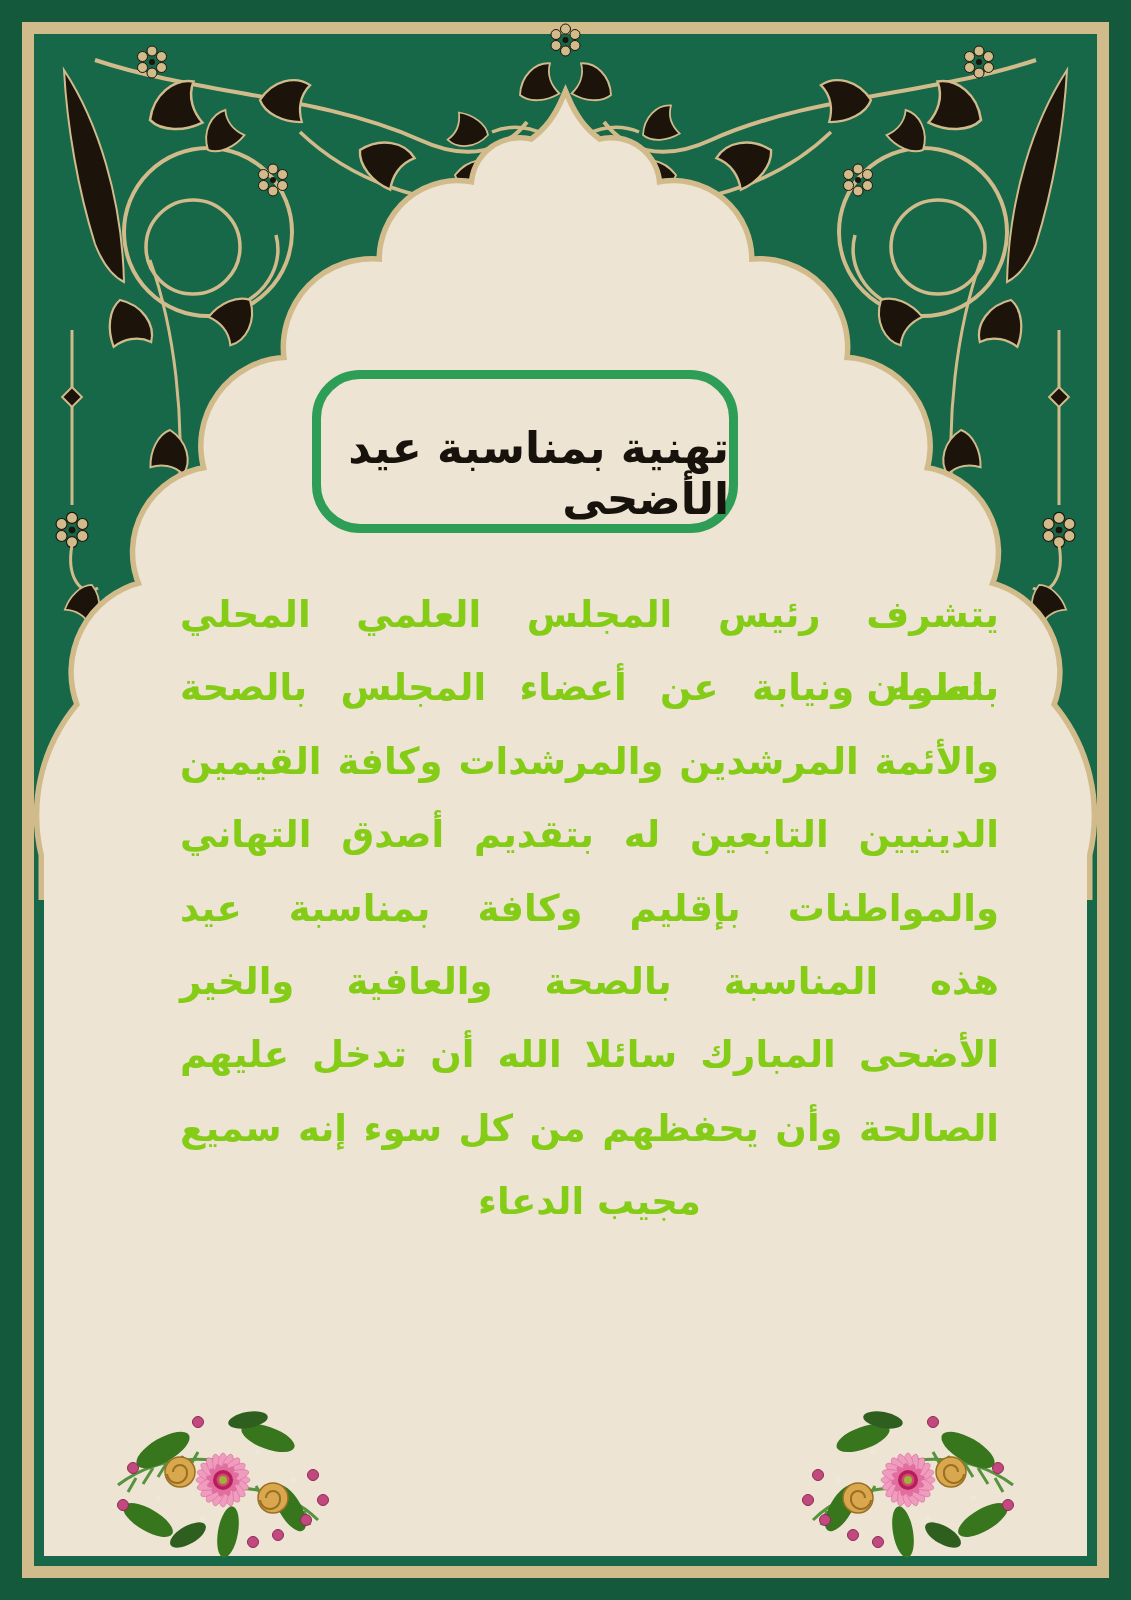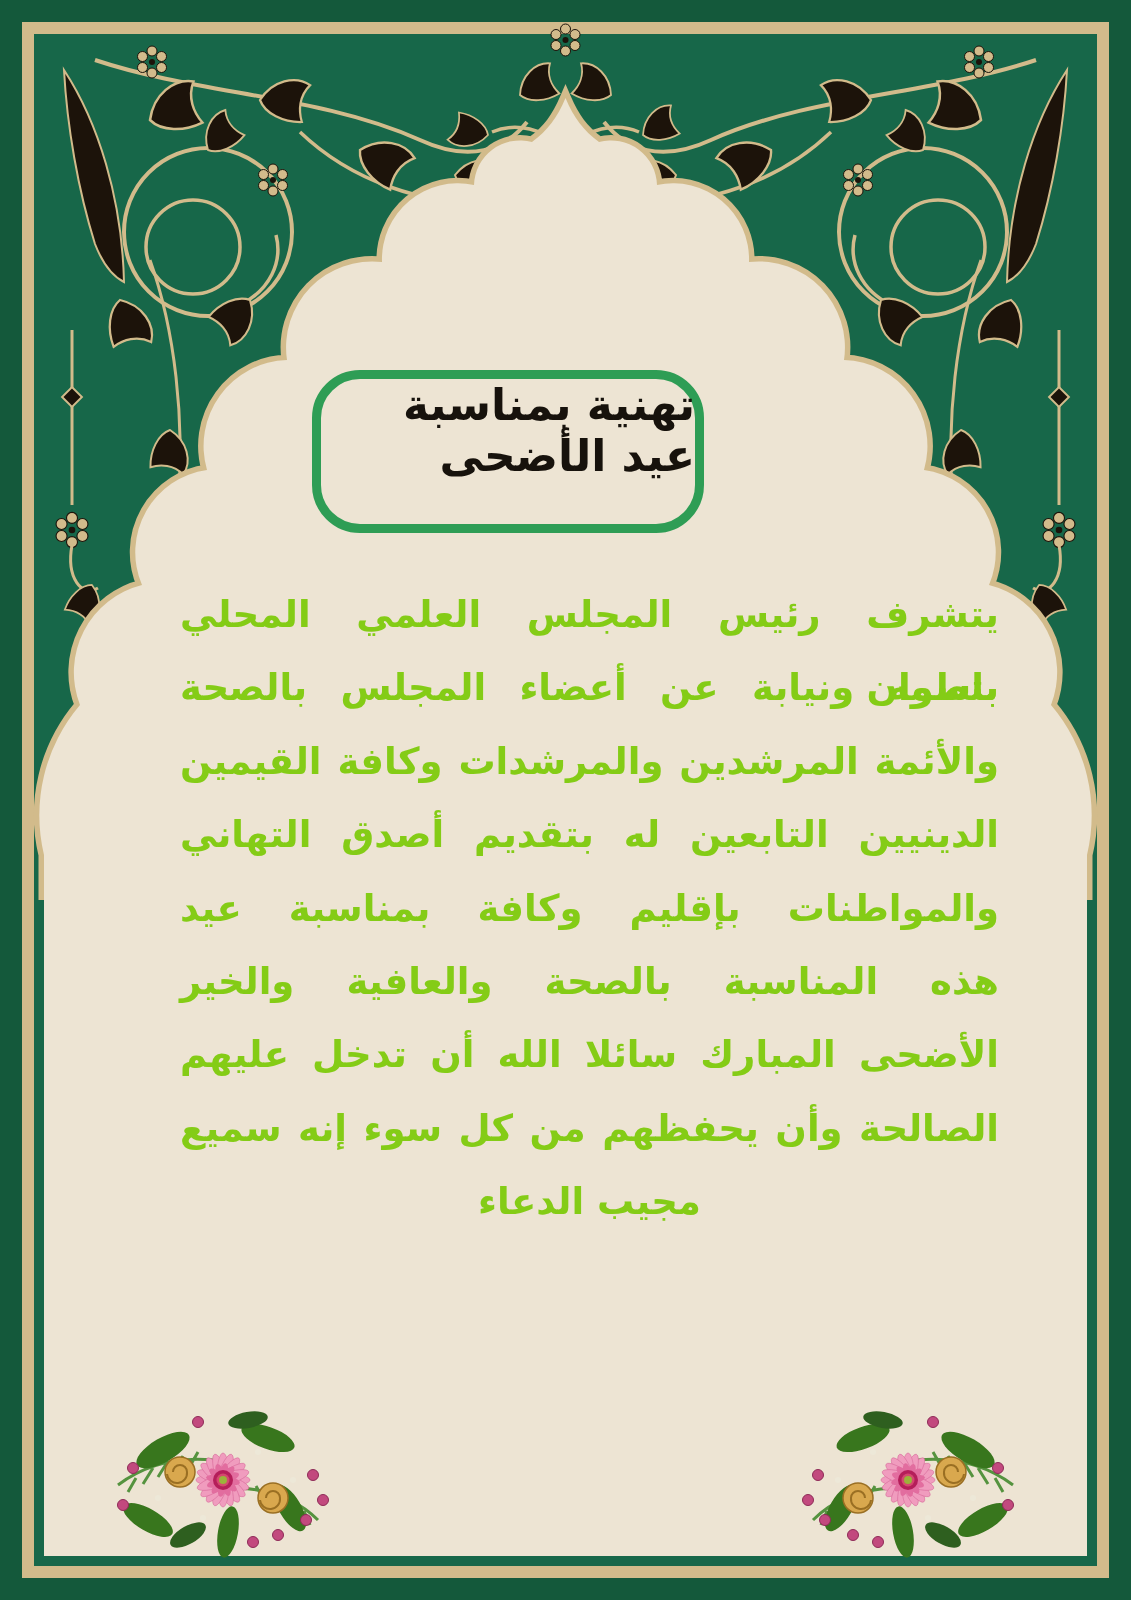--- a/index.html
+++ b/index.html
@@ -6,23 +6,23 @@
   .card{
     position:relative;width:1131px;height:1600px;overflow:hidden;
     background:#14593B;
     font-family:"DejaVu Sans",sans-serif;
   }
   .layer-gold{position:absolute;inset:22px;background:#D2BB8B;}
   .layer-green2{position:absolute;inset:34px;background:#176749;}
   .layer-cream{position:absolute;inset:44px;background:#EDE4D3;}
   .arch-svg{position:absolute;top:0;left:0;z-index:2;}
   .title-box{
-    position:absolute;left:312px;top:370px;width:392px;height:163px;
+    position:absolute;left:312px;top:370px;width:426px;height:163px;
     box-sizing:border-box;border:9px solid #2E9D55;border-radius:48px;
-    display:flex;align-items:flex-start;justify-content:center;z-index:5;
+    display:flex;align-items:flex-end;justify-content:center;z-index:5;
   }
   .title-text{
     font-size:44px;font-weight:bold;color:#17120C;direction:rtl;
     letter-spacing:-1px;
   }
   .body-text{position:absolute;top:578px;left:132px;width:867px;z-index:5;}
   .body-line{
     height:73.4px;line-height:73.4px;font-size:37px;font-weight:bold;
     color:#84cc16;direction:rtl;unicode-bidi:embed;
     text-align:justify;text-align-last:justify;text-justify:inter-word;

